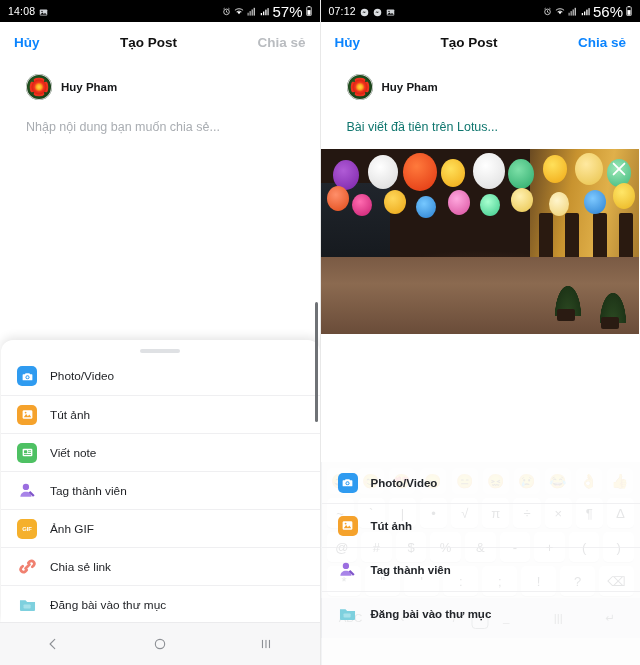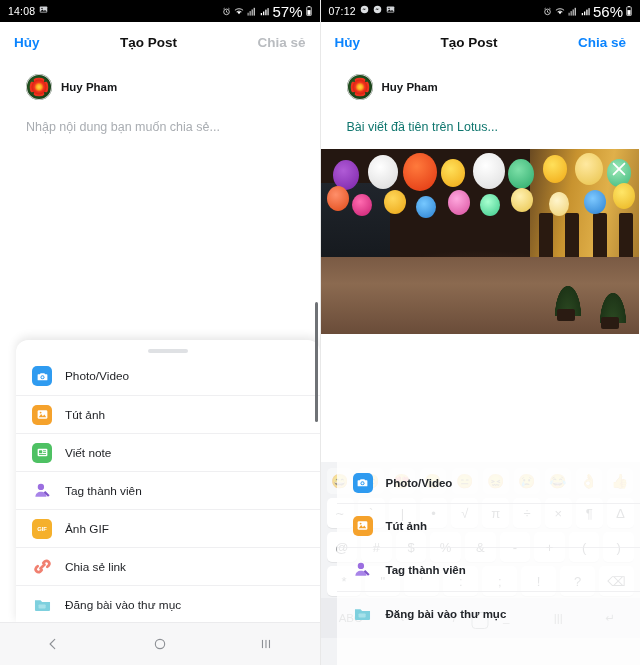--- a/index.html
+++ b/index.html
@@ -4,21 +4,21 @@
 <style>
   html,body{margin:0;padding:0;background:#fff;}
   body{width:640px;height:665px;font-family:"Liberation Sans",sans-serif;overflow:hidden;}
   .screens{display:flex;width:640px;height:665px;}
   .phone{width:320px;height:665px;position:relative;background:#ffffff;overflow:hidden;}
   .phone.left{border-right:1px solid #e8e8e8;}
 
   
   .statusbar{height:22px;background:#000;color:#fff;display:flex;align-items:center;
              justify-content:space-between;padding:0 8px;box-sizing:border-box;font-size:10px;}
-  .sb-left{display:flex;align-items:flex-start;gap:4px;}
+  .sb-left{display:flex;align-items:flex-end;gap:4px;}
   .sb-right{display:flex;align-items:center;gap:3px;}
   .sb-time{font-size:10.5px;letter-spacing:.2px;color:#fff;}
   .sb-pct{font-size:15px;color:#fff;}
   .ico{display:inline-block;line-height:1;color:#fff;font-size:9px;}
   .ico svg{display:block;}
 
   
   .navbar{height:40px;display:flex;align-items:center;justify-content:space-between;
           padding:0 14px;box-sizing:border-box;background:#fff;gap:32px;}
   .nav-action{font-size:13.5px;font-weight:bold;}
@@ -59,21 +59,21 @@
   .wallL{position:absolute;left:0;top:18%;width:22%;height:58%;
       background:linear-gradient(#20252c,#121519);}
   .lantern{position:absolute;border-radius:50%;}
   .plant{position:absolute;bottom:10%;width:26px;height:30px;
       background:radial-gradient(ellipse at 50% 100%, #2c4a22 0%, #1d3417 70%, transparent 72%);}
   .pot{position:absolute;bottom:7%;width:18px;height:12px;background:#2a1b12;border-radius:2px;}
   .closebtn{position:absolute;right:10px;top:10px;width:20px;height:20px;cursor:pointer;}
   .closebtn svg{display:block;}
 
   
-  .sheet{position:absolute;left:16px;right:0;background:#fff;border-radius:12px 12px 0 0;
+  .sheet{position:absolute;left:1px;right:0;background:#fff;border-radius:12px 12px 0 0;
          box-shadow:0 -3px 10px rgba(0,0,0,.10);}
   .sheet.left-sheet{top:340px;bottom:42px;}
   .sheet.right-sheet{top:462px;bottom:0;background:rgba(255,255,255,.80);box-shadow:none;border-radius:0;}
   .grabber{width:40px;height:4px;border-radius:3px;background:#dfe1e4;margin:9px auto 4px;}
   .menu{}
   .menu-item{display:flex;align-items:center;gap:13px;height:38px;padding:0 16px;box-sizing:border-box;
              border-top:1px solid #efeff1;}
   .menu-item:first-child{border-top:none;}
   .menu-label{font-size:11.8px;color:#1d1f23;}
   .mi-icon{width:20px;height:20px;border-radius:5px;display:flex;align-items:center;justify-content:center;flex:0 0 20px;}

